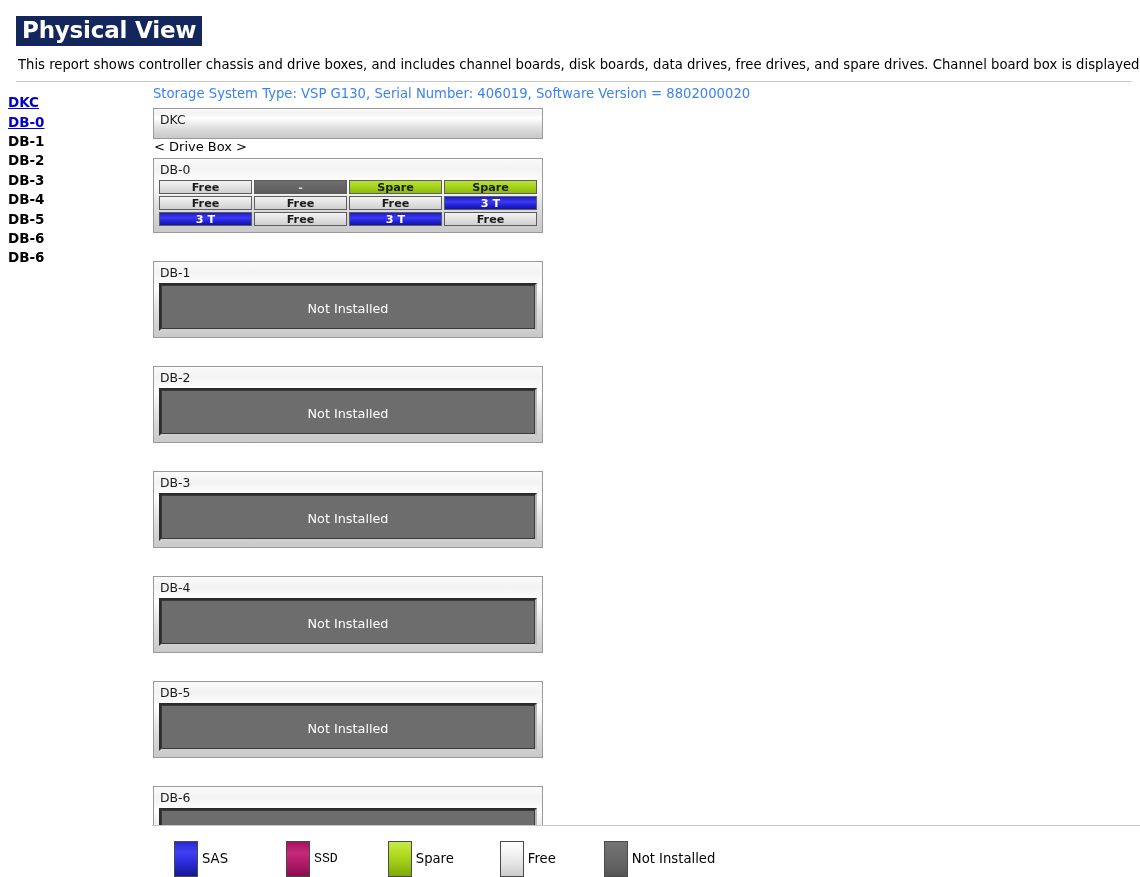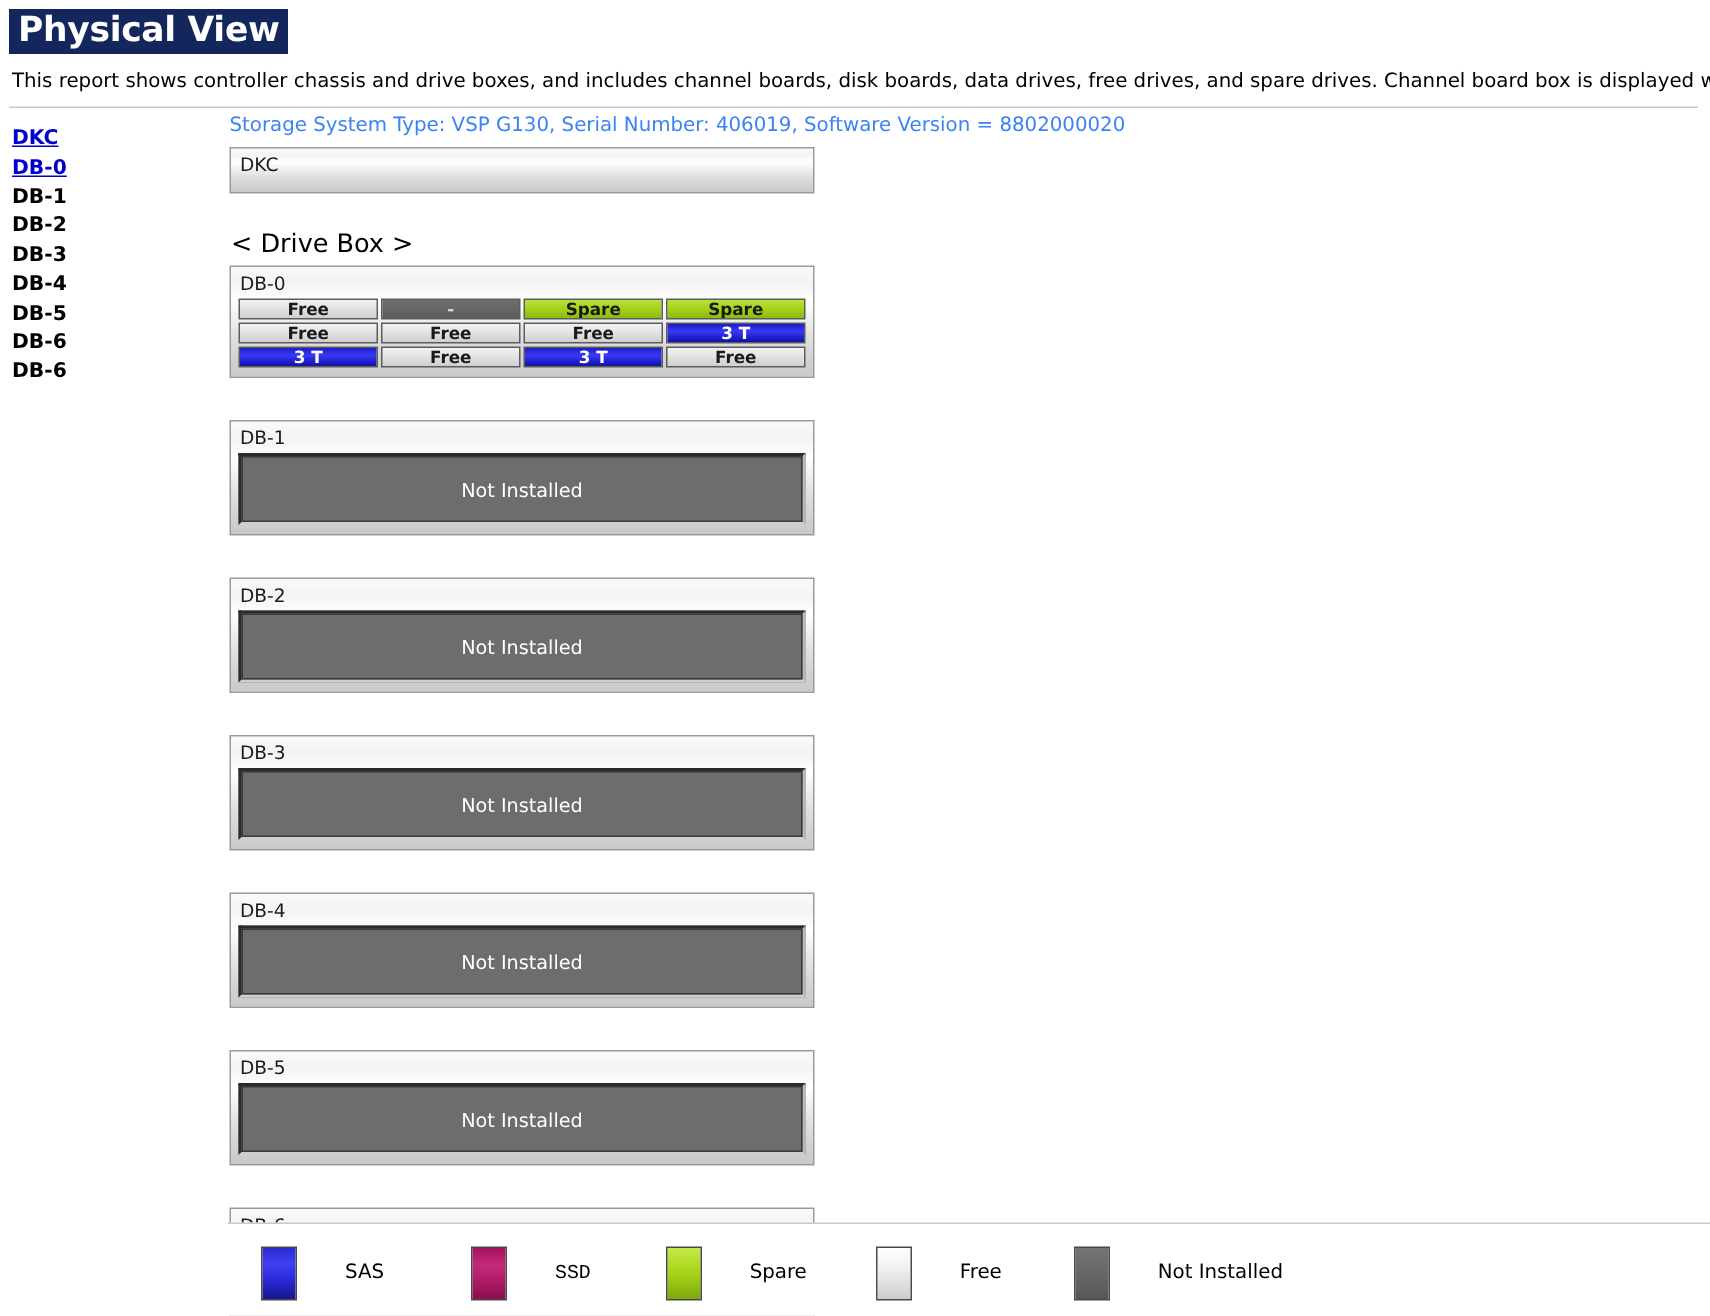--- a/index.html
+++ b/index.html
@@ -5,21 +5,21 @@
   * { box-sizing: border-box; }
   html, body {
     margin: 0; padding: 0;
     width: 1140px; height: 877px;
     background: #ffffff;
     font-family: "DejaVu Sans", "Liberation Sans", sans-serif;
     overflow: hidden;
   }
 
   
-  #page-header { padding: 6px 8px 0 6px; }
+  #page-header { padding: 6px 8px 0 16px; margin-top: 10px; }
   #page-title {
     display: inline-block;
     background: #13275c;
     color: #ffffff;
     font-size: 23px;
     font-weight: bold;
     line-height: 1.18;
     padding: 1px 6px 2px 6px;
     letter-spacing: -0.2px;
   }
@@ -105,23 +105,23 @@
     border: 1px solid #0d3a0d;
     background: linear-gradient(to bottom,
         #1d5c12 0%, #237014 18%, #2c8a18 48%,
         #1f6a12 76%, #14480c 100%);
     text-shadow: 0 1px 0 rgba(0,0,0,.45);
     cursor: pointer;
   }
 
   
   #drivebox-caption {
-    font-size: 17px;
+    font-size: 13px;
     color: #000000;
-    margin: 24px 0 4px 2px;
+    margin: 0 0 4px 2px;
   }
 
   
   .drive-grid {
     display: grid;
     grid-template-columns: repeat(4, 1fr);
     gap: 2px;
   }
   .drive-cell {
     height: 14px;
@@ -181,21 +181,21 @@
   }
   .legend-item { display: flex; align-items: center; }
   .legend-swatch {
     width: 24px; height: 36px;
     border: 1px solid #4a4a4a;
     flex: 0 0 auto;
   }
   .legend-label {
     font-size: 13.2px;
     color: #000000;
-    margin-left: 32px;
+    margin-left: 4px;
     white-space: nowrap;
   }
   .sw-sas  { background: linear-gradient(to bottom,#2a2ad0 0%,#4040f5 30%,#2a2ad8 62%,#17178f 100%); }
   .sw-ssd  { background: linear-gradient(to bottom,#a3125f 0%,#c62a7a 32%,#b01b68 62%,#8a0d51 100%); }
   .sw-spare{ background: linear-gradient(to bottom,#c6e84b 0%,#b2dc22 34%,#9cc914 64%,#7ea80c 100%); }
   .sw-free { background: linear-gradient(to bottom,#ffffff 0%,#f2f2f2 35%,#e0e0e0 70%,#cccccc 100%); }
   .sw-ni   { background: linear-gradient(to bottom,#747474 0%,#6a6a6a 40%,#606060 75%,#555555 100%); }
 </style>
 </head>
 <body>

